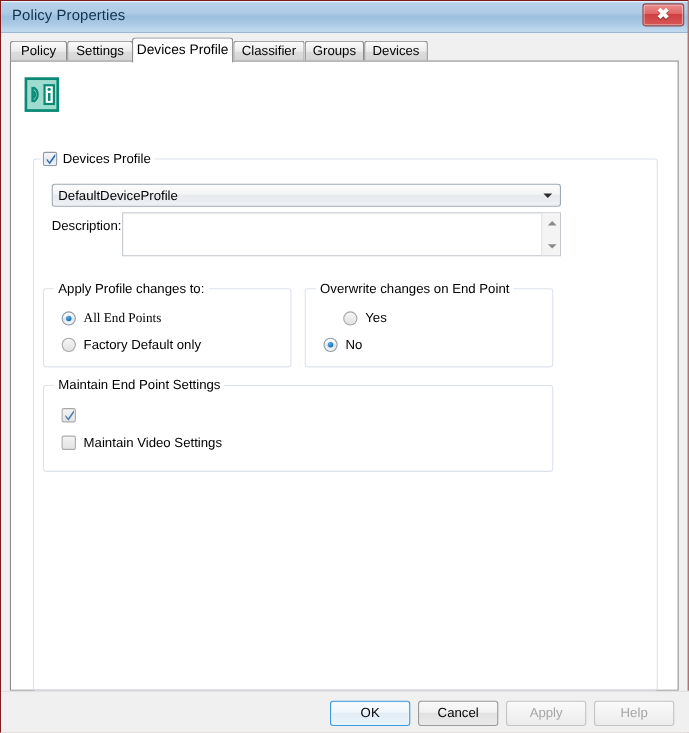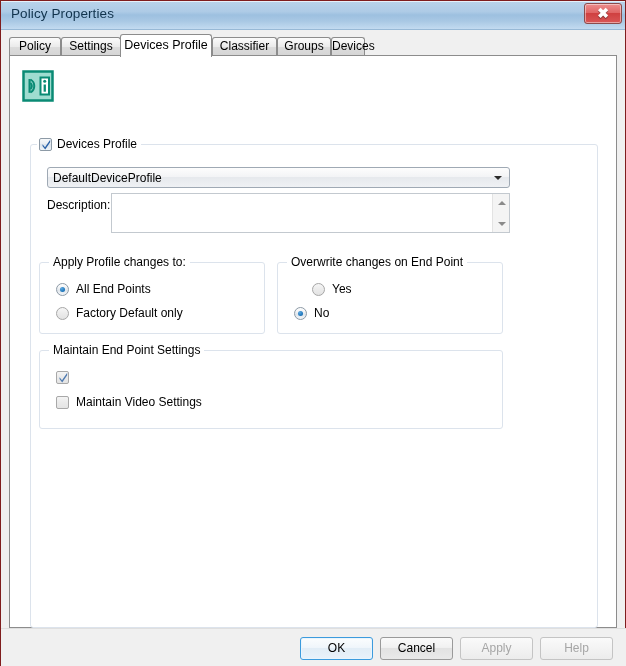--- a/index.html
+++ b/index.html
@@ -351,21 +351,21 @@
 
   <div class="client">
 
     <div class="tabstrip">
       <div class="tab" style="left:0px;   width:52px;">Policy</div>
       <div class="tab" style="left:52px;  width:60px;">Settings</div>
 
       <div class="tab active" style="left:111px; width:92px;">Devices Profile</div>
       <div class="tab" style="left:203px; width:65px;">Classifier</div>
       <div class="tab" style="left:268px; width:54px;">Groups</div>
-      <div class="tab" style="left:322px; width:34px;">Devices</div>
+      <div class="tab" style="left:322px; width:58px;">Devices</div>
     </div>
 
     <div class="tabpage">
 
       <div class="hdr-icon">
         <svg width="32" height="32" viewBox="0 0 32 32">
           <rect x="1.5" y="1.5" width="29" height="29" fill="#9fdcd0" stroke="#0a8a74" stroke-width="2.5"></rect>
           <g fill="none" stroke="#0a8a74" stroke-width="2">
             <path d="M8.5 9.5 A 7.5 7.5 0 0 1 8.5 22.5"></path>
             <path d="M8.5 13.0 A 4 4 0 0 1 8.5 19.0"></path>
@@ -405,21 +405,21 @@
               </div>
             <div class="ta-arrow down" style="bottom:0px;">
                 <span class="glyph"></span>
               </div>
           </div>
         </div>
 
         <div class="groupbox" style="left:8px; top:117px; width:226px; height:72px;">
           <div class="gb-legend">Apply Profile changes to:</div>
 
-          <div class="optrow" style="left:16px; top:19px;">
+          <div class="optrow" style="left:16px; top:19px;font-family:Liberation Serif, serif;">
             <span class="rb">
               <span class="dot"></span>
             </span>
             <span>All End Points</span>
           </div>
 
           <div class="optrow" style="left:16px; top:43px;">
             <span class="rb off"></span>
             <span>Factory Default only</span>
           </div>

